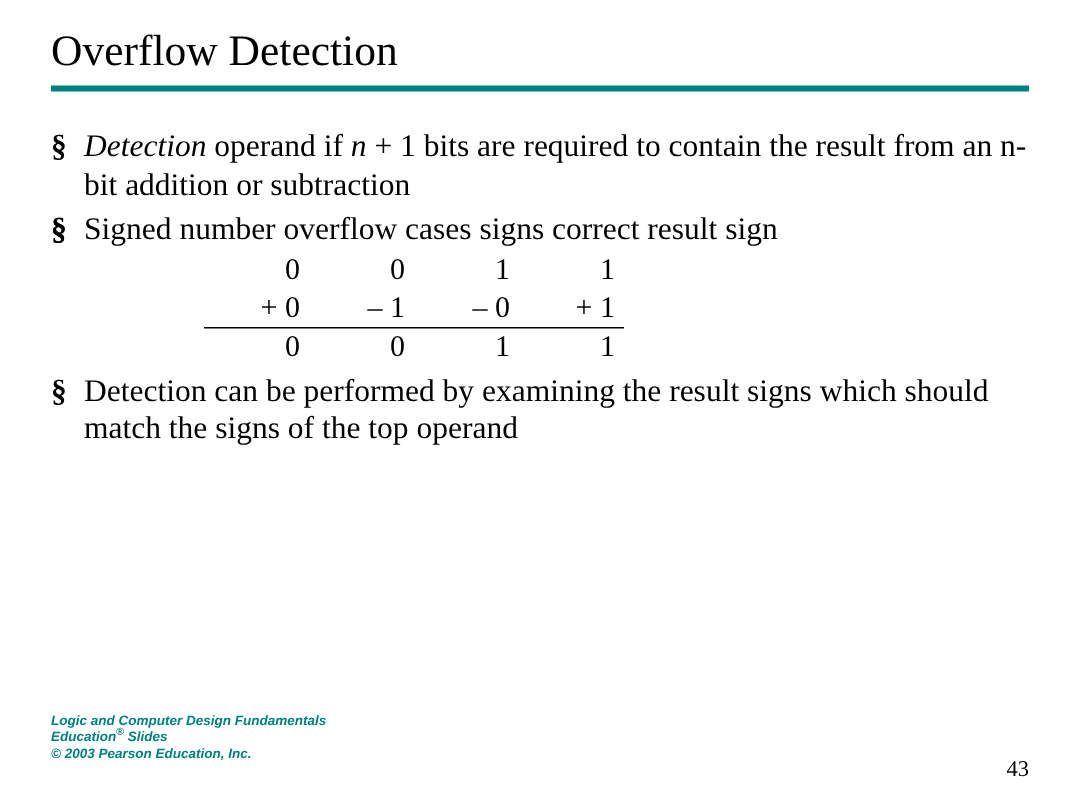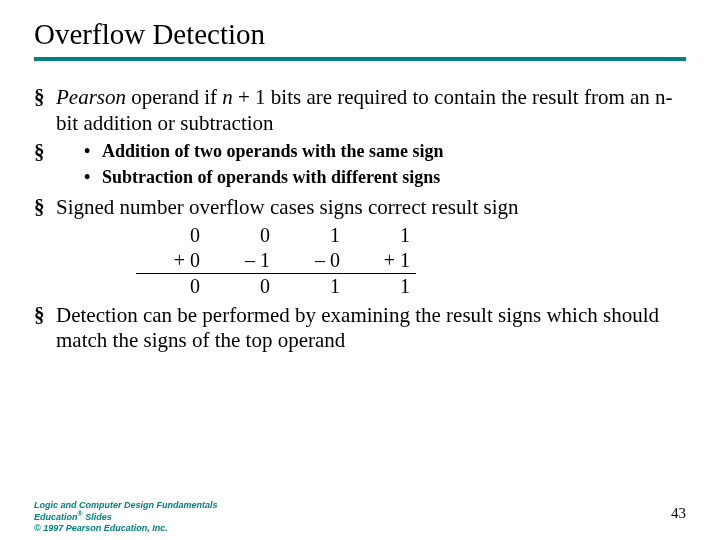--- a/index.html
+++ b/index.html
@@ -78,21 +78,21 @@
     width: 64px;
     text-align: right;
     padding-right: 6px;
   }
   .cases .underline {
     border-bottom: 1.5px solid #000;
   }
   .footer {
     position: absolute;
     left: 34px;
-    bottom: 6px;
+    bottom: 32px;
     font-family: Arial, sans-serif;
     font-size: 9px;
     line-height: 1.2;
     color: #008080;
     font-weight: bold;
     font-style: italic;
   }
   .footer .sup {
     font-size: 7px;
     vertical-align: super;
@@ -107,27 +107,23 @@
 </style>
 </head>
 <body>
 
 <div class="slide">
   <div class="title">Overflow Detection</div>
   <div class="rule"></div>
 
   <ul class="l1">
     <li>
-      <span class="italic">Pearson</span><span> operand if </span><span class="italic">n</span><span> + 1 bits are required to contain the result from an n-bit addition or subtraction</span>
+      <span class="italic">Detection</span><span> operand if </span><span class="italic">n</span><span> + 1 bits are required to contain the result from an n-bit addition or subtraction</span>
     </li>
     <li>
-      <ul class="l2">
-        <li>Addition of two operands with the same sign</li>
-        <li>Subtraction of operands with different signs</li>
-      </ul>
     </li>
     <li>
       <span>Signed number overflow cases signs correct result sign</span>
       <div class="cases">
         <div class="row">
           <div class="cell">0</div>
           <div class="cell">0</div>
           <div class="cell">1</div>
           <div class="cell">1</div>
         </div>
@@ -147,16 +143,16 @@
     </li>
     <li>Detection can be performed by examining the result signs which should match the signs of the top operand</li>
   </ul>
 </div>
 
 <div class="footer">
   <div>Logic and Computer Design Fundamentals</div>
   <div>
     <span>Education</span><span class="sup">®</span><span> Slides</span>
   </div>
-  <div>© 1997 Pearson Education, Inc.</div>
+  <div>© 2003 Pearson Education, Inc.</div>
 </div>
 
 <div class="pagenum">43</div>
 
 </body></html>

